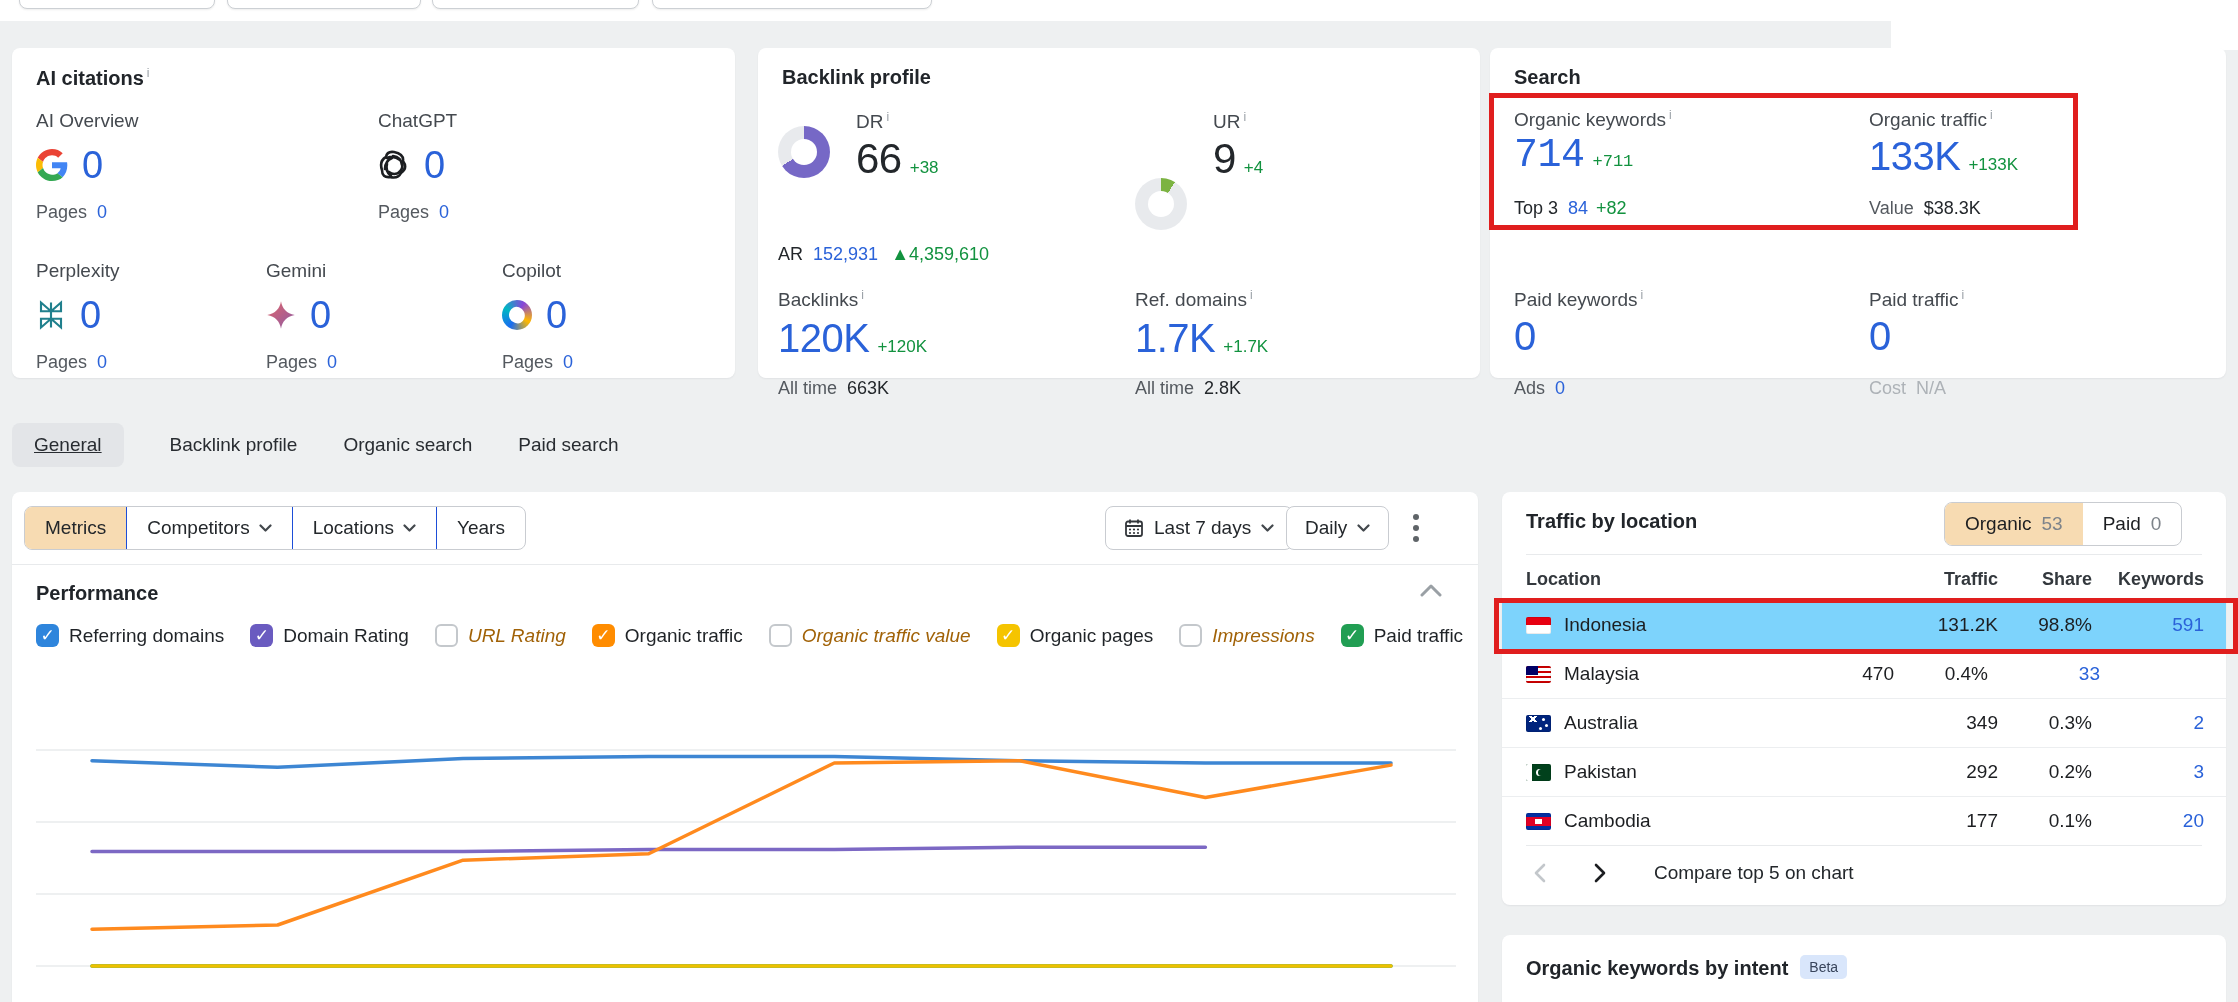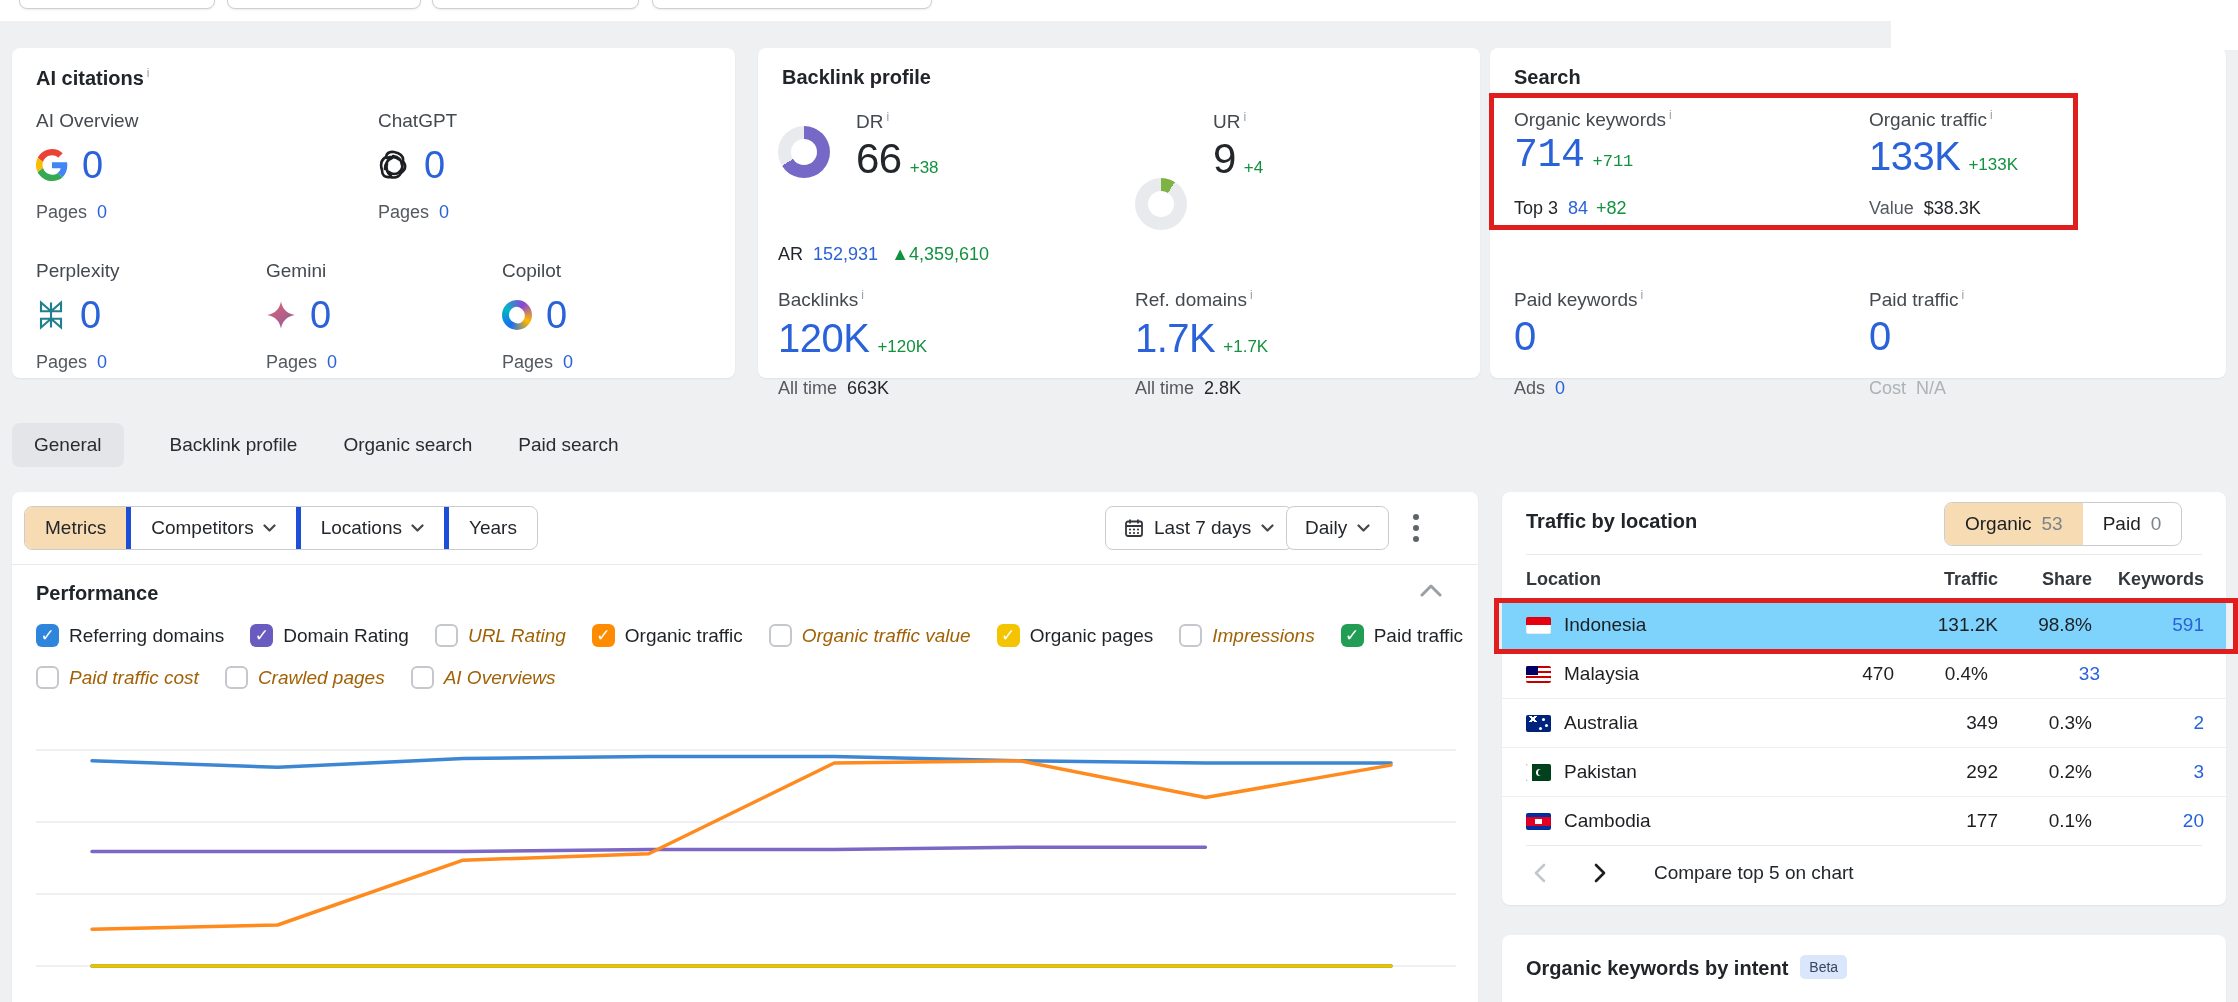--- a/index.html
+++ b/index.html
@@ -35,27 +35,27 @@
   .subline .dark { color:#23272b; }
   .subline .muted { color:#adb2b7; }
   .muted-line { color:#adb2b7; }
 
   .donut { width:52px; height:52px; border-radius:50%; position:relative; }
   .donut::after { content:""; position:absolute; inset:13px; background:#fff; border-radius:50%; }
 
   
   .tabs { left:12px; top:422px; height:46px; display:flex; align-items:center; gap:46px; }
   .tab { font-size:19px; color:#282c31; cursor:pointer; white-space:nowrap; }
-  .tab.active { background:#e3e5e8; border-radius:8px; padding:11px 22px; }
+  .tab.active { background:#e3e5e8; border-radius:8px; padding:11px 22px;text-decoration:underline; }
 
   
   .btn-group { display:flex; border:1px solid #c9ccd1; border-radius:8px; overflow:hidden; background:#fff; height:44px; }
   .btn-group .gbtn {
     display:flex; align-items:center; gap:9px; padding:0 20px; font-size:19px;
-    color:#23272b; border-left:5px solid #1d4ed8; cursor:pointer; white-space:nowrap;
+    color:#23272b; border-left:1px solid #1d4ed8; cursor:pointer; white-space:nowrap;
   }
   .btn-group .gbtn:first-child { border-left:none; }
   .gbtn.sel { background:#f7dbb2; }
   .outline-btn {
     display:flex; align-items:center; gap:10px; height:44px; padding:0 18px;
     border:1px solid #c9ccd1; border-radius:8px; background:#fff; font-size:19px; color:#23272b; cursor:pointer;
   }
   .chev { width:13px; height:8px; }
   .chev polyline, .chevron-up polyline { fill:none; stroke:#43484d; stroke-width:2.2; stroke-linecap:round; stroke-linejoin:round; }
 
@@ -337,34 +337,20 @@
       </label>
     <label class="cb off">
         <span class="box"></span>
         <span class="cb-label">Impressions</span>
       </label>
     <label class="cb">
         <span class="box on" style="background: rgb(33, 158, 83);"></span>
         <span class="cb-label">Paid traffic</span>
       </label>
   </div>
-  <div class="cb-row" style="top:174px;">
-    <label class="cb off">
-        <span class="box"></span>
-        <span class="cb-label">Paid traffic cost</span>
-      </label>
-    <label class="cb off">
-        <span class="box"></span>
-        <span class="cb-label">Crawled pages</span>
-      </label>
-    <label class="cb off">
-        <span class="box"></span>
-        <span class="cb-label">AI Overviews</span>
-      </label>
-  </div>
 
   <svg class="abs" id="perf-chart" style="left:0;top:208px;" width="1466" height="302" viewBox="0 0 1466 302">
       <line x1="24" x2="1444" y1="50" y2="50" stroke="#e9ebed" stroke-width="1.5"></line>
       <line x1="24" x2="1444" y1="122" y2="122" stroke="#e9ebed" stroke-width="1.5"></line>
       <line x1="24" x2="1444" y1="194" y2="194" stroke="#e9ebed" stroke-width="1.5"></line>
       <line x1="24" x2="1444" y1="266" y2="266" stroke="#e9ebed" stroke-width="1.5"></line>
       <polyline points="80.0,60.8 265.6,67.3 451.1,58.6 636.7,56.5 822.3,56.5 1007.8,60.8 1193.4,63.0 1379.0,63.0" fill="none" stroke="#3d86d3" stroke-width="3.5" stroke-linejoin="round" stroke-linecap="round"></polyline>
       <polyline points="80.0,151.5 265.6,151.5 451.1,151.5 636.7,149.4 822.3,149.4 1007.8,147.2 1193.4,147.2" fill="none" stroke="#7c68c4" stroke-width="3.5" stroke-linejoin="round" stroke-linecap="round"></polyline>
       <polyline points="80.0,266.0 265.6,266.0 451.1,266.0 636.7,266.0 822.3,266.0 1007.8,266.0 1193.4,266.0 1379.0,266.0" fill="none" stroke="#219e53" stroke-width="3.5" stroke-linejoin="round" stroke-linecap="round"></polyline>
       <polyline points="80.0,266.0 265.6,266.0 451.1,266.0 636.7,266.0 822.3,266.0 1007.8,266.0 1193.4,266.0 1379.0,266.0" fill="none" stroke="#eec000" stroke-width="3.5" stroke-linejoin="round" stroke-linecap="round"></polyline>

